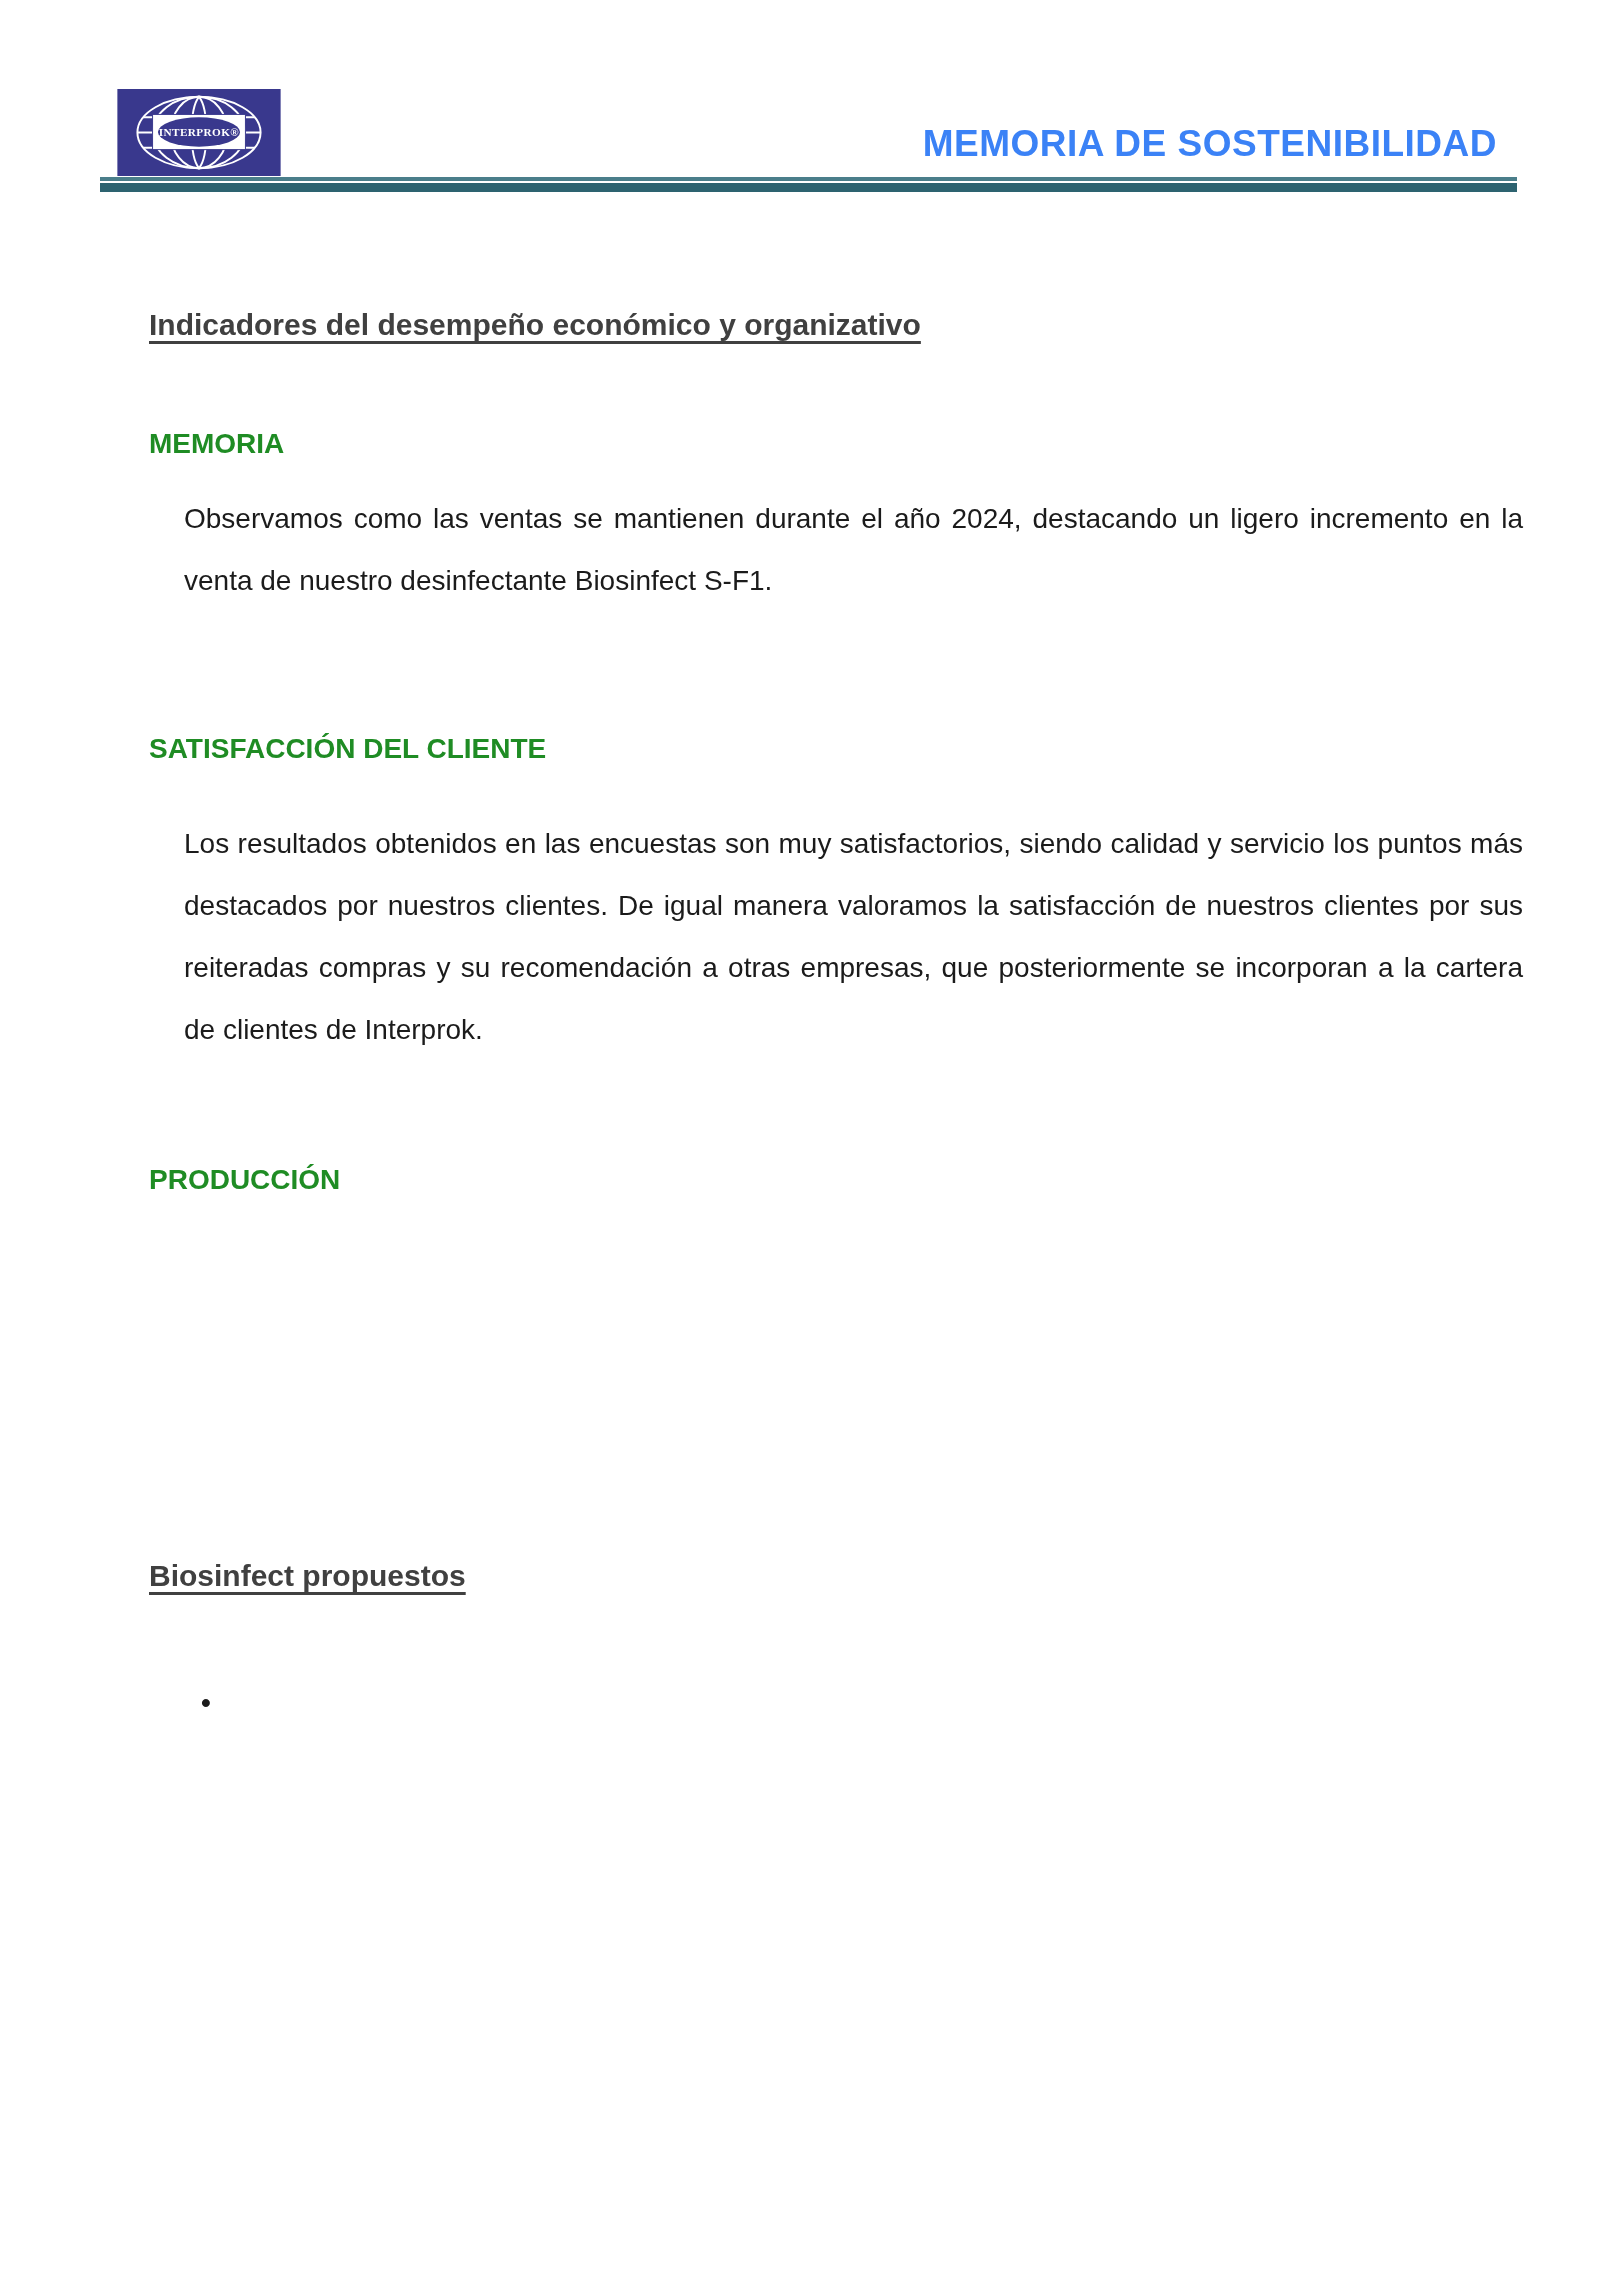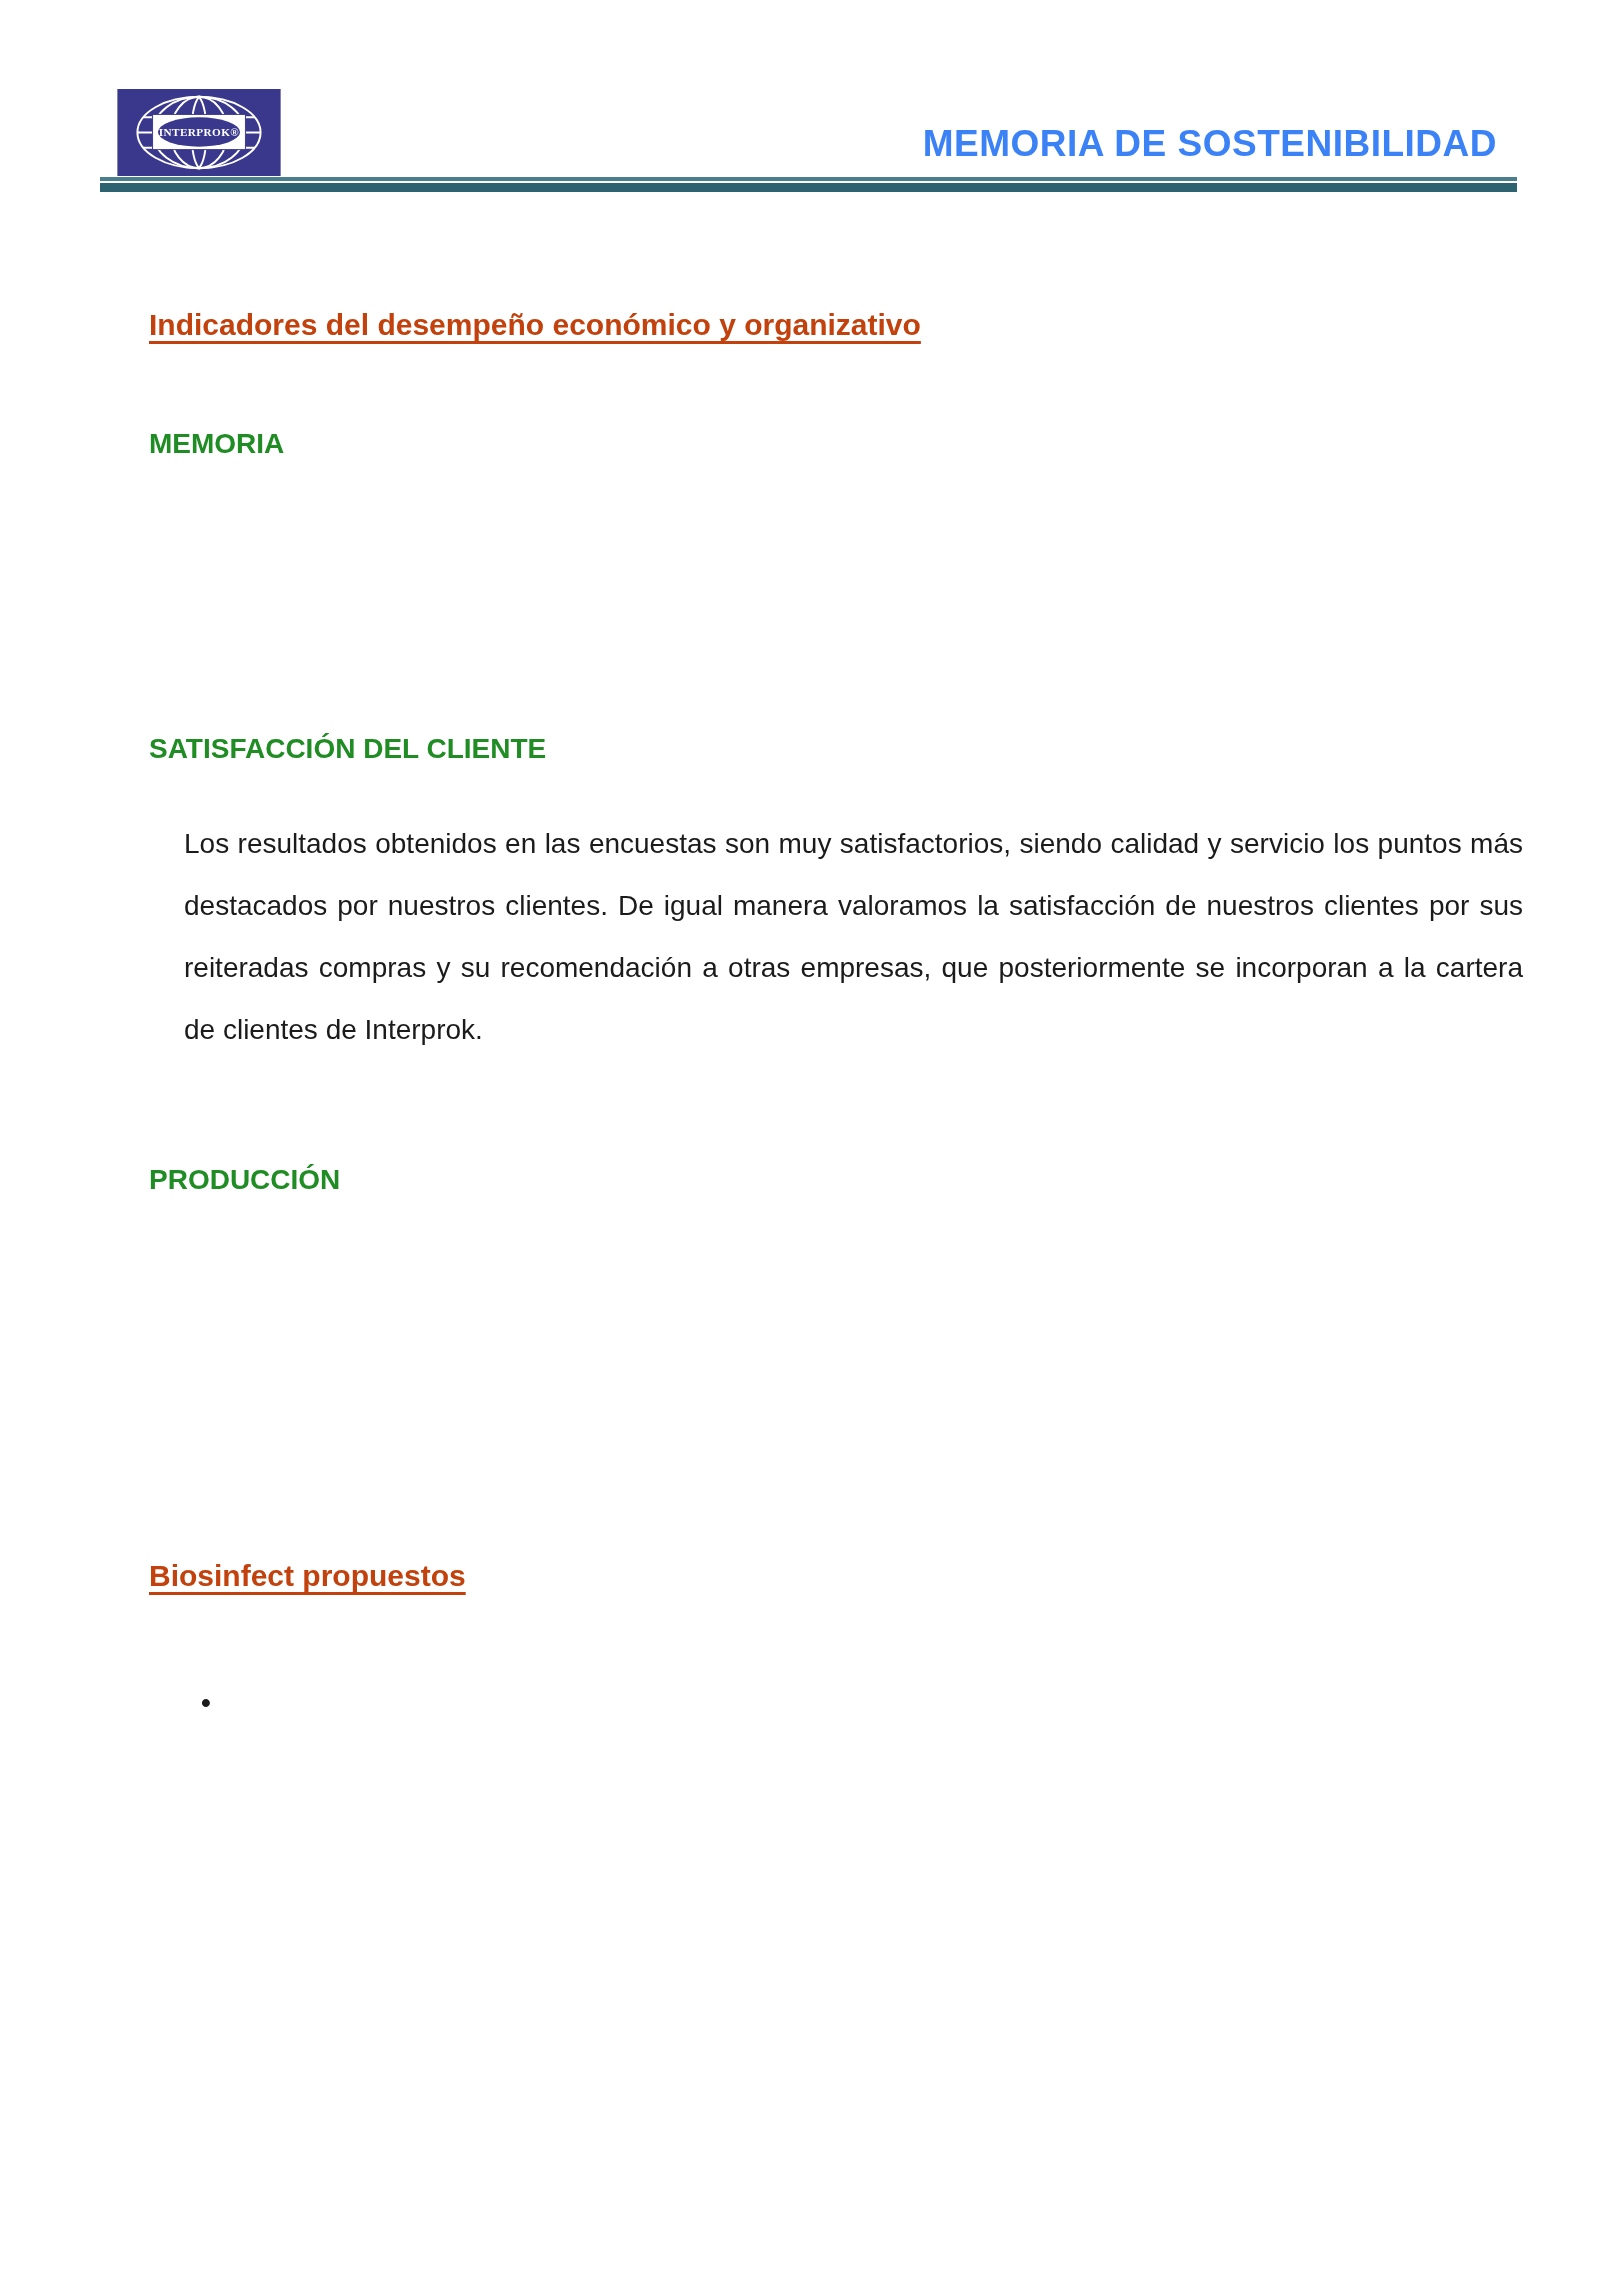--- a/index.html
+++ b/index.html
@@ -41,21 +41,21 @@
   .header-rule .thin  { height: 3.9px; background: #4a7e8a; }
   .header-rule .gap   { height: 2px; background: transparent; }
   .header-rule .thick { height: 8.8px; background: #2d6370; }
 
   
   .main-heading {
     position: absolute;
     left: 149px;
     font-size: 30px;
     font-weight: bold;
-    color: #c2410c;
+    color: #404040;
     text-decoration: underline;
     text-decoration-thickness: 2.9px;
     text-underline-offset: 5.9px;
     white-space: nowrap;
   }
   .green-heading {
     position: absolute;
     left: 149px;
     font-size: 28px;
     font-weight: bold;
@@ -124,20 +124,21 @@
 
   <div class="header-rule">
     <div class="thin"></div>
     <div class="gap"></div>
     <div class="thick"></div>
   </div>
 
   <div class="main-heading" style="top:308px">Indicadores del desempeño económico y organizativo</div>
 
   <div class="green-heading" style="top:428px">MEMORIA</div>
+  <div class="body-para" style="top:488px">Observamos como las ventas se mantienen durante el año 2024, destacando un ligero incremento en la venta de nuestro desinfectante Biosinfect S-F1.</div>
 
   <div class="green-heading" style="top:733px">SATISFACCIÓN DEL CLIENTE</div>
   <div class="body-para" style="top:813px">Los resultados obtenidos en las encuestas son muy satisfactorios, siendo calidad y servicio los puntos más destacados por nuestros clientes. De igual manera valoramos la satisfacción de nuestros clientes por sus reiteradas compras y su recomendación a otras empresas, que posteriormente se incorporan a la cartera de clientes de Interprok.</div>
 
   <div class="green-heading" style="top:1164px">PRODUCCIÓN</div>
 
   <div class="main-heading" style="top:1559px">Biosinfect propuestos</div>
 
   <div class="bullet-row" style="top:1672px">
     <span class="bullet-marker">•</span>

